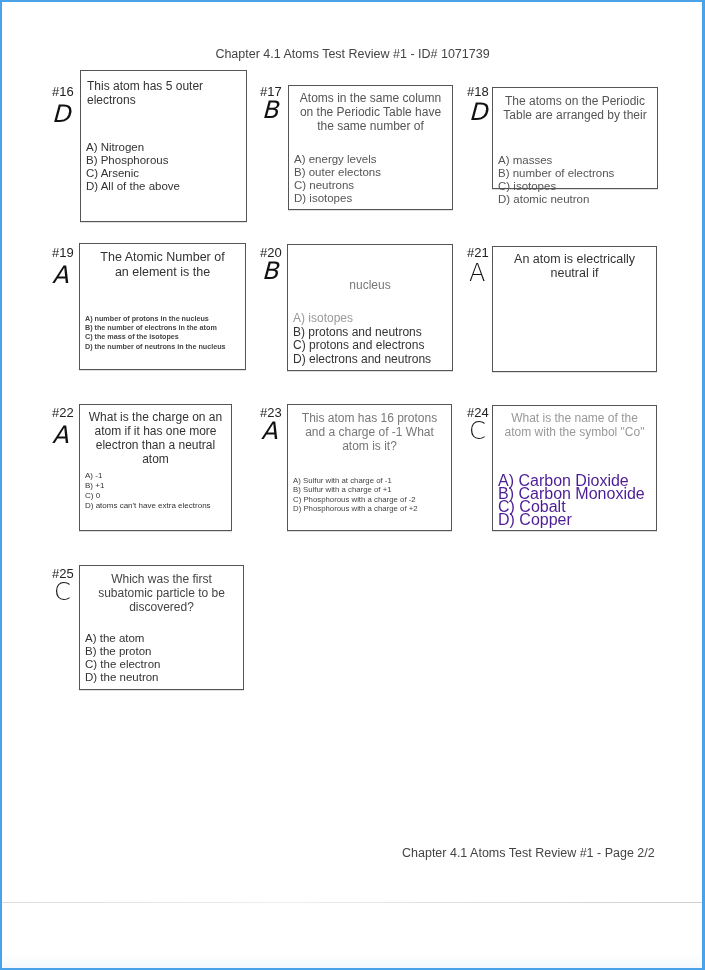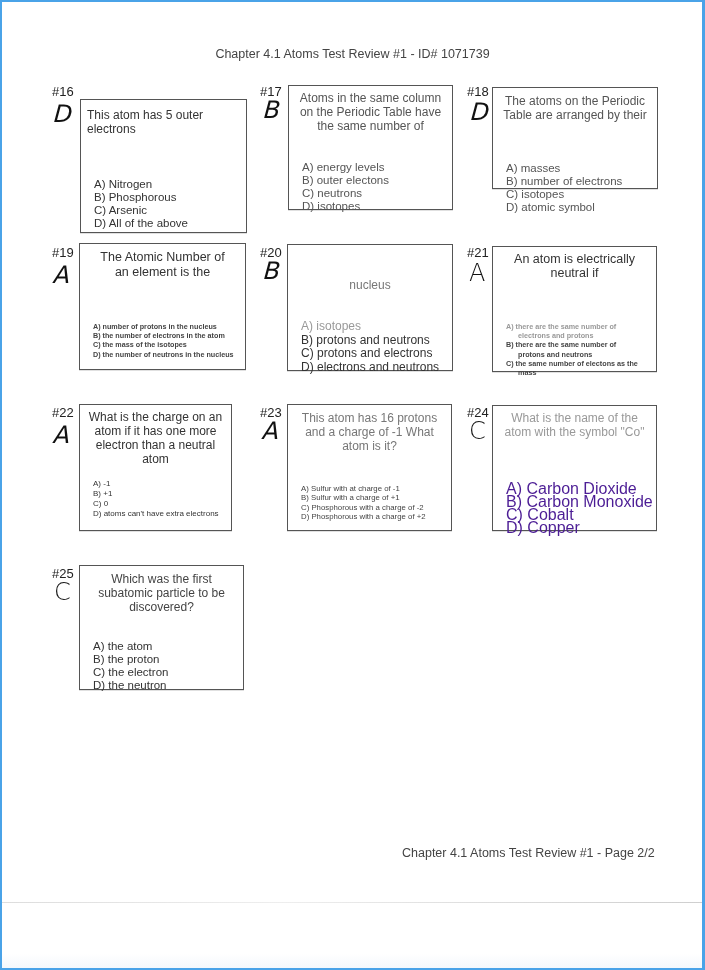--- a/index.html
+++ b/index.html
@@ -44,21 +44,21 @@
     box-sizing: border-box;
     box-shadow: 0 1px 0 rgba(0,0,0,0.12);
   }
   .prompt {
     position: absolute; left: 6px; right: 6px; top: 6px;
     text-align: center; font-size: 12px; line-height: 14px; color: #333;
   }
   .prompt.left { text-align: left; }
   .opts {
     position: absolute; left: 5px; right: 4px;
-    list-style: none; margin: 8px; padding: 0;
+    list-style: none; margin: 0; padding: 0;
     font-size: 11.5px; line-height: 13px; color: #333;
   }
   .opts.small {
     font-size: 7.2px; line-height: 9.2px; font-weight: bold; color: #444;
   }
   .opts li { white-space: nowrap; }
   .opts.small.wrap li { white-space: normal; padding-left: 12px; text-indent: -12px; }
   .faded { color: #999 !important; }
   .page-footer {
     position: absolute; left: 402px; top: 846px;
@@ -77,21 +77,21 @@
 <body>
 
 <div class="frame"></div>
 
 <div class="page-header">Chapter 4.1 Atoms Test Review #1 - ID# 1071739</div>
 
 <div class="q" style="left:52px; top:84px;">
   <span class="q-num">#16</span>
   <span class="q-ans">D</span>
 </div>
-<div class="card" style="left:80px; top:99px; width:167px; height:134px;">
+<div class="card" style="left:80px; top:70px; width:167px; height:152px;">
   <div class="prompt left" style="top:8px;">This atom has 5 outer electrons</div>
   <ul class="opts" style="top:70px;">
     <li>A) Nitrogen</li>
     <li>B) Phosphorous</li>
     <li>C) Arsenic</li>
     <li>D) All of the above</li>
   </ul>
 </div>
 
 <div class="q" style="left:260px; top:84px;">
@@ -111,21 +111,21 @@
 <div class="q" style="left:467px; top:84px;">
   <span class="q-num">#18</span>
   <span class="q-ans" style="left:4px; top:14px;">D</span>
 </div>
 <div class="card" style="left:492px; top:87px; width:166px; height:102px;">
   <div class="prompt" style="top:6px; color:#555;">The atoms on the Periodic Table are arranged by their</div>
   <ul class="opts" style="top:66px; color:#555;">
     <li>A) masses</li>
     <li>B) number of electrons</li>
     <li>C) isotopes</li>
-    <li>D) atomic symbol</li>
+    <li>D) atomic neutron</li>
   </ul>
 </div>
 
 <div class="q" style="left:52px; top:245px;">
   <span class="q-num">#19</span>
   <span class="q-ans">A</span>
 </div>
 <div class="card" style="left:79px; top:243px; width:167px; height:127px;">
   <div class="prompt" style="top:6px; font-size:12.5px; line-height:14.5px; padding:0 8px;">The Atomic Number of an element is the</div>
   <ul class="opts small" style="top:70px;">
@@ -149,25 +149,20 @@
     <li>D) electrons and neutrons</li>
   </ul>
 </div>
 
 <div class="q" style="left:467px; top:245px;">
   <span class="q-num">#21</span>
   <span class="q-ans" style="left:2px; top:14px; font-style:normal; transform:none;">A</span>
 </div>
 <div class="card" style="left:492px; top:246px; width:165px; height:126px;">
   <div class="prompt" style="top:5px; font-size:12.5px;">An atom is electrically neutral if</div>
-  <ul class="opts small wrap" style="top:67px;">
-    <li class="faded">A)  there are the same number of electrons and protons</li>
-    <li>B)  there are the same number of protons and neutrons</li>
-    <li>C)  the same number of electons as the mass</li>
-  </ul>
 </div>
 
 <div class="q" style="left:52px; top:405px;">
   <span class="q-num">#22</span>
   <span class="q-ans">A</span>
 </div>
 <div class="card" style="left:79px; top:404px; width:153px; height:127px;">
   <div class="prompt" style="top:5px; font-size:12px;">What is the charge on an atom if it has one more electron than a neutral atom</div>
   <ul class="opts small" style="top:66px; font-size:8px; line-height:10px; font-weight:normal; color:#333;">
     <li>A)  -1</li>

